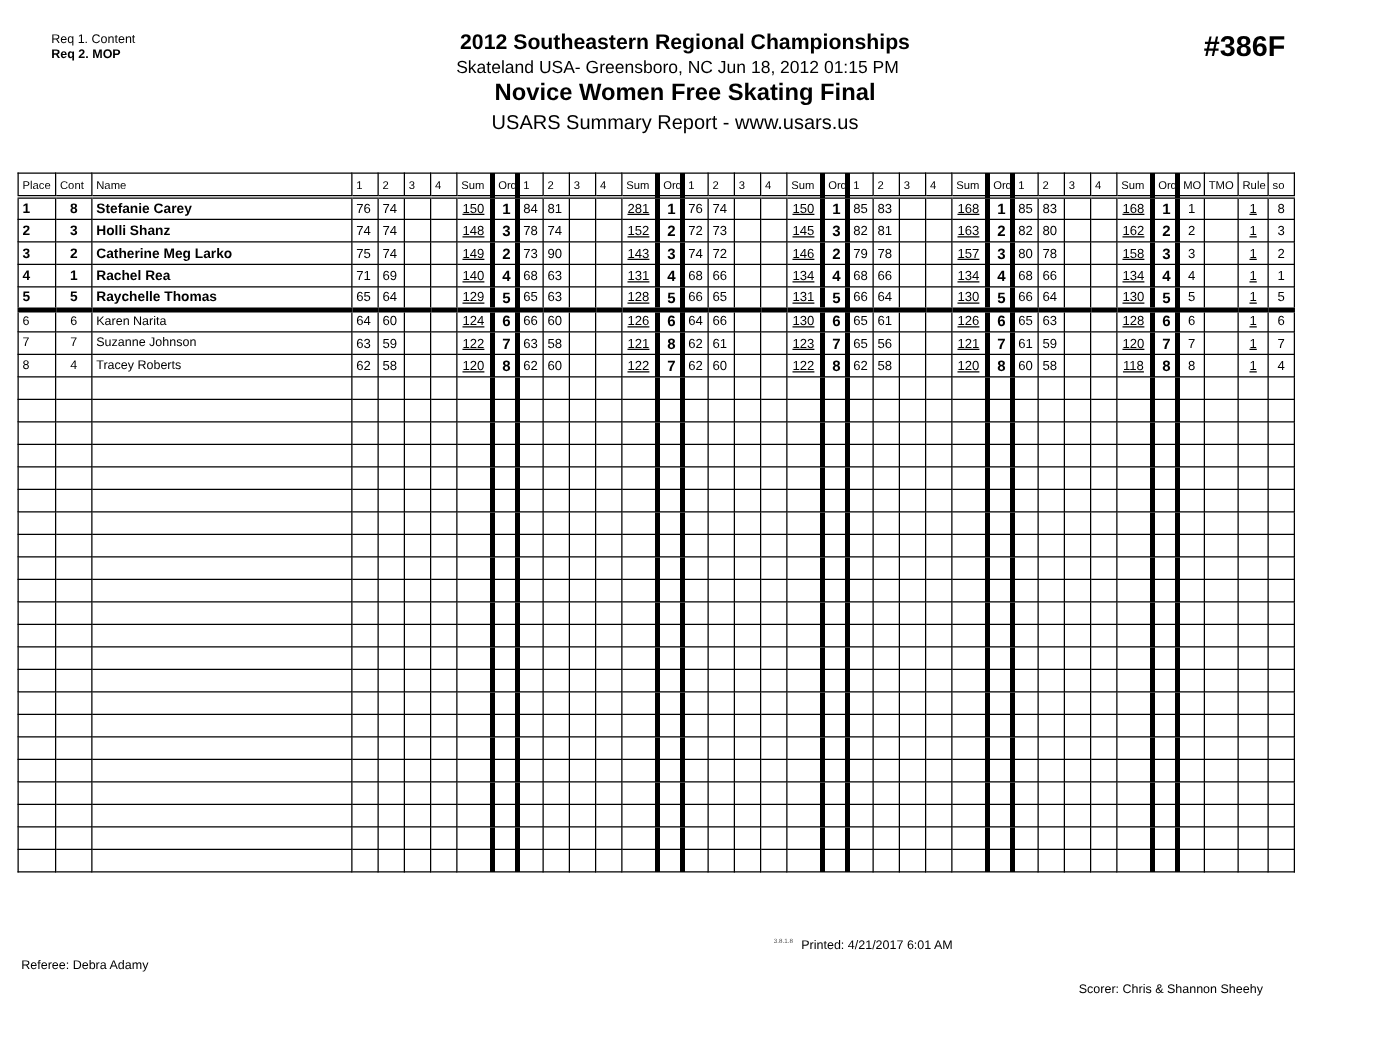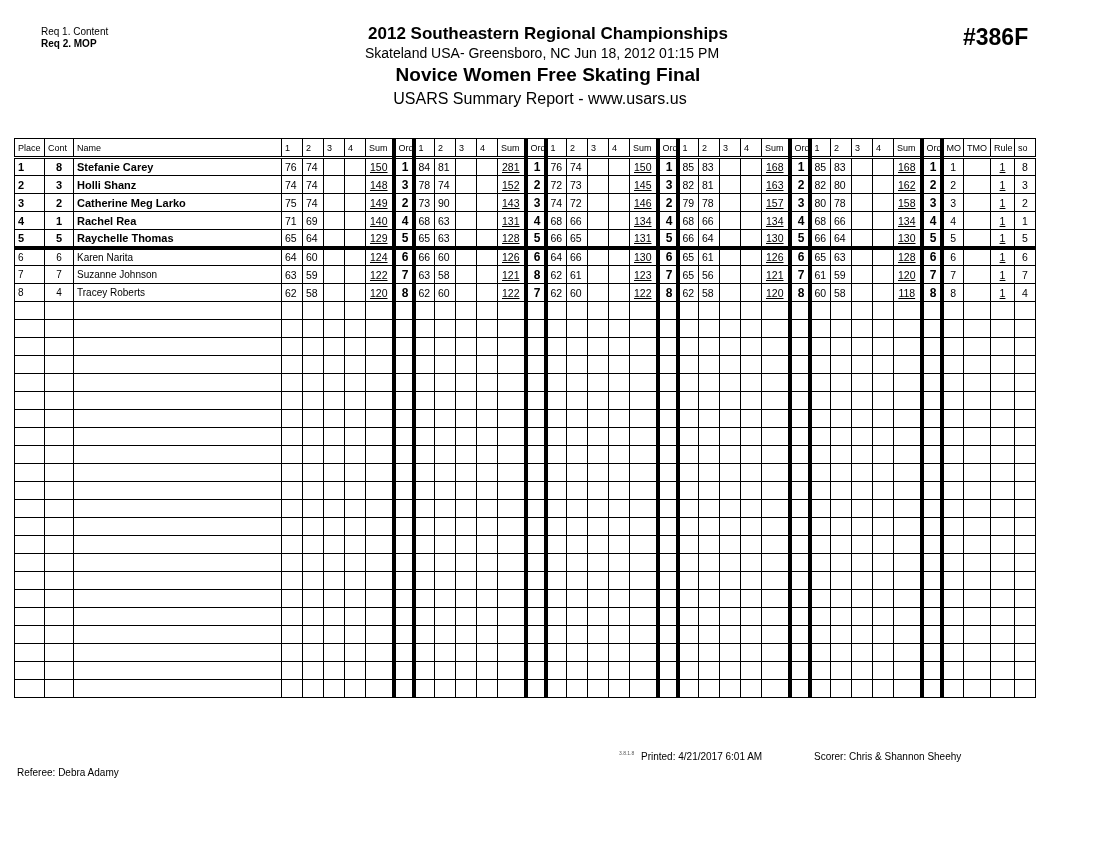--- a/index.html
+++ b/index.html
@@ -1291,13 +1291,13 @@
         <td></td>
         <td></td>
         <td></td>
       </tr>
     </tbody>
 </table>
 
 <div class="footer" style="left:17px;margin-top:16px;">Referee:  Debra Adamy</div>
 <div id="ver">3.8.1.8</div>
 <div class="footer" style="left:641px;">Printed:  4/21/2017  6:01 AM</div>
-<div class="footer" style="left:814px;">Scorer:   Chris &amp; Shannon Sheehy</div>
+<div class="footer" style="left:863px;margin-top:35px;">Scorer:   Chris &amp; Shannon Sheehy</div>
 
 </body></html>

